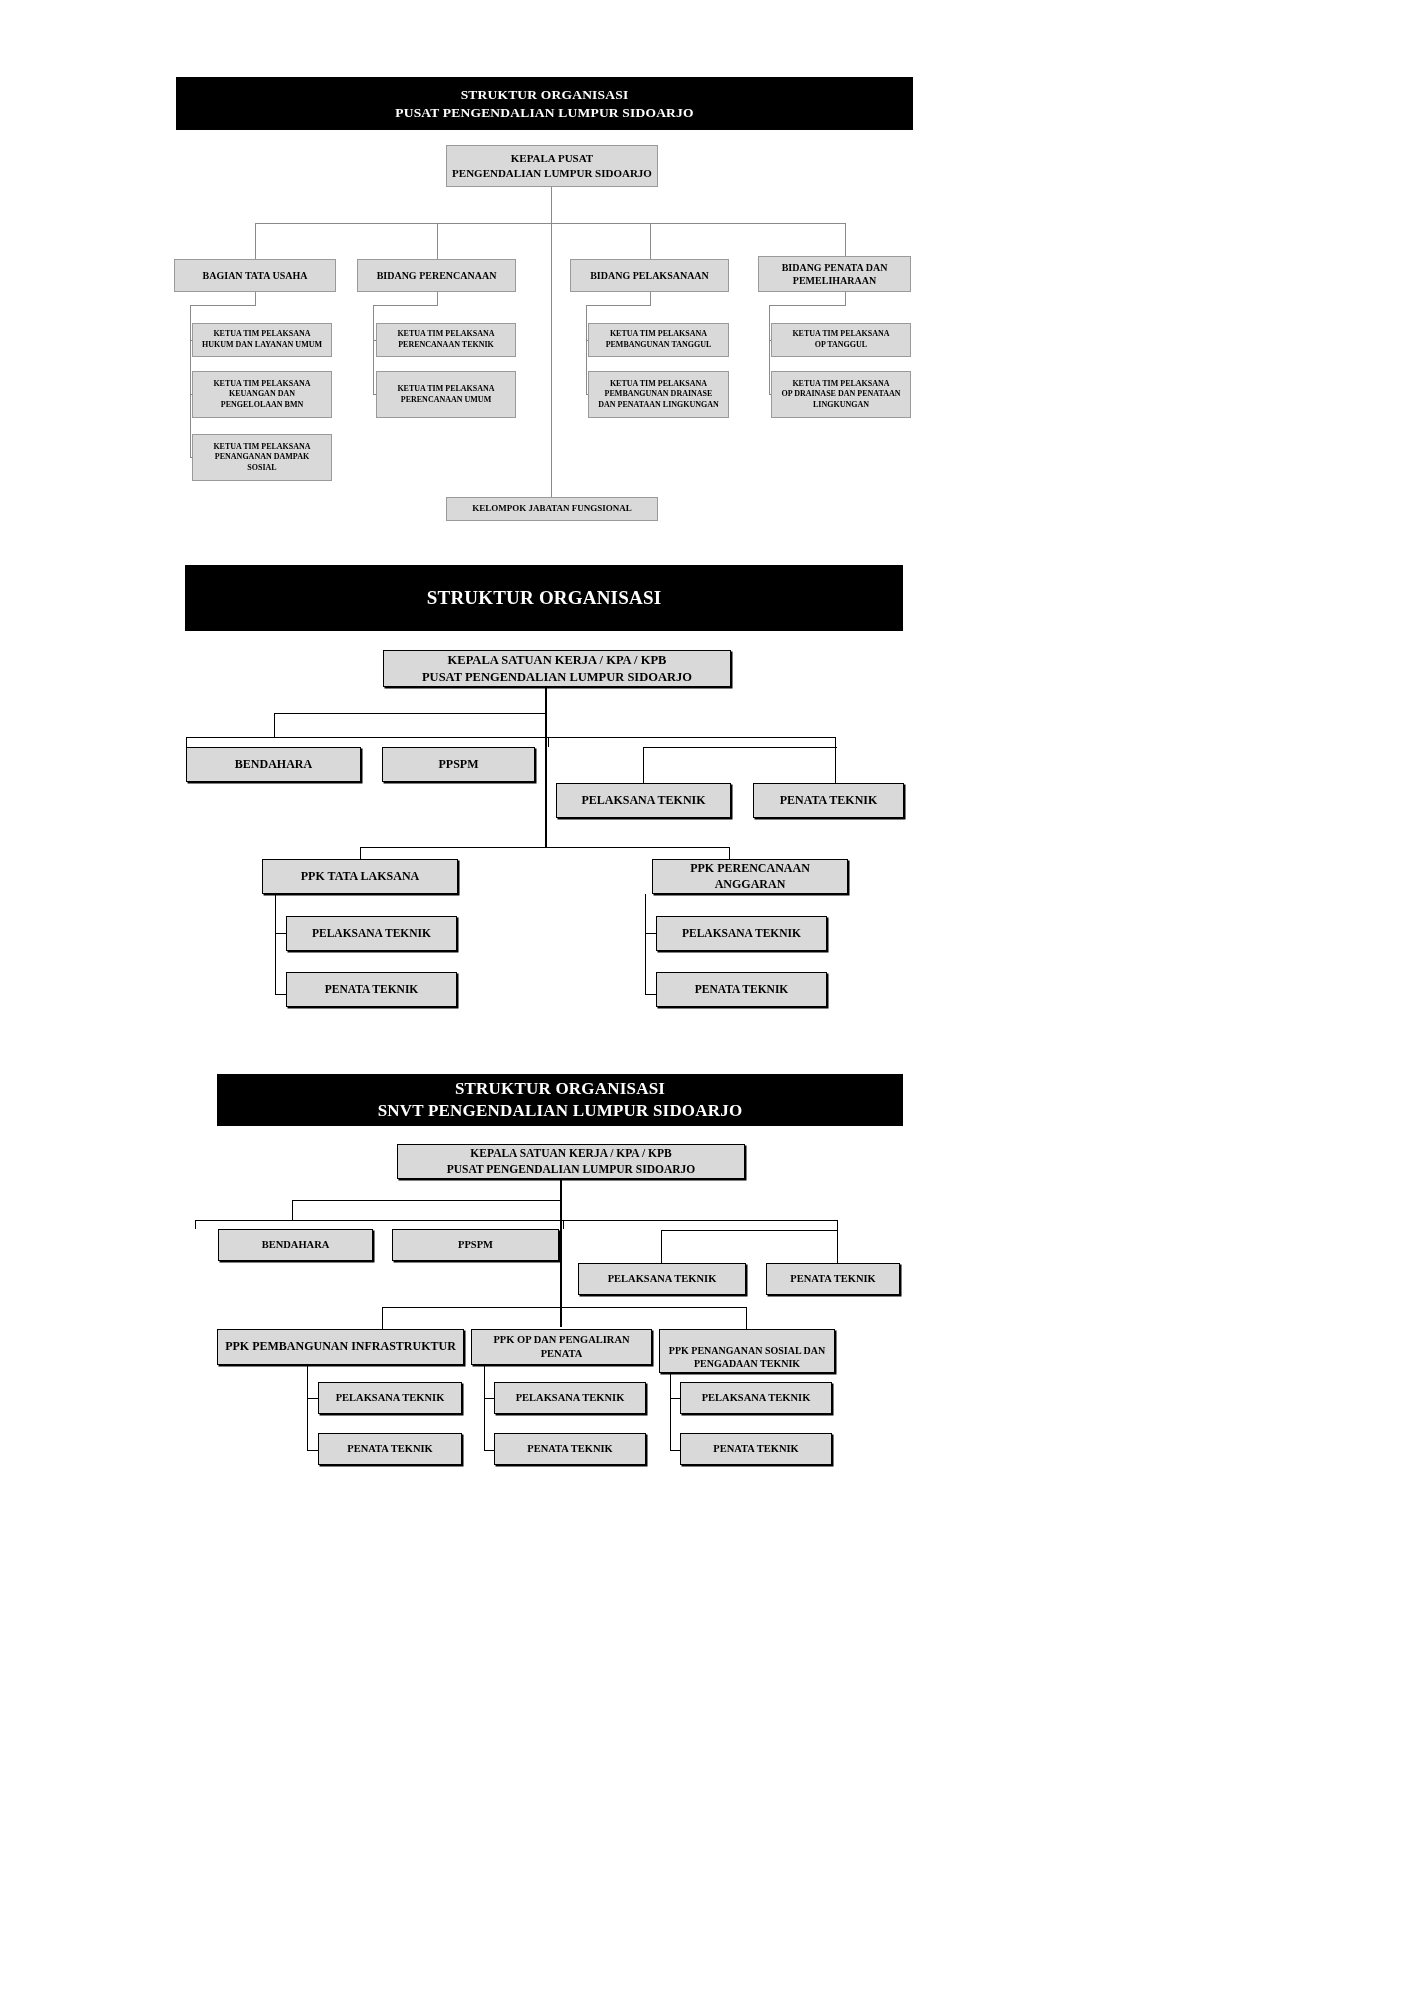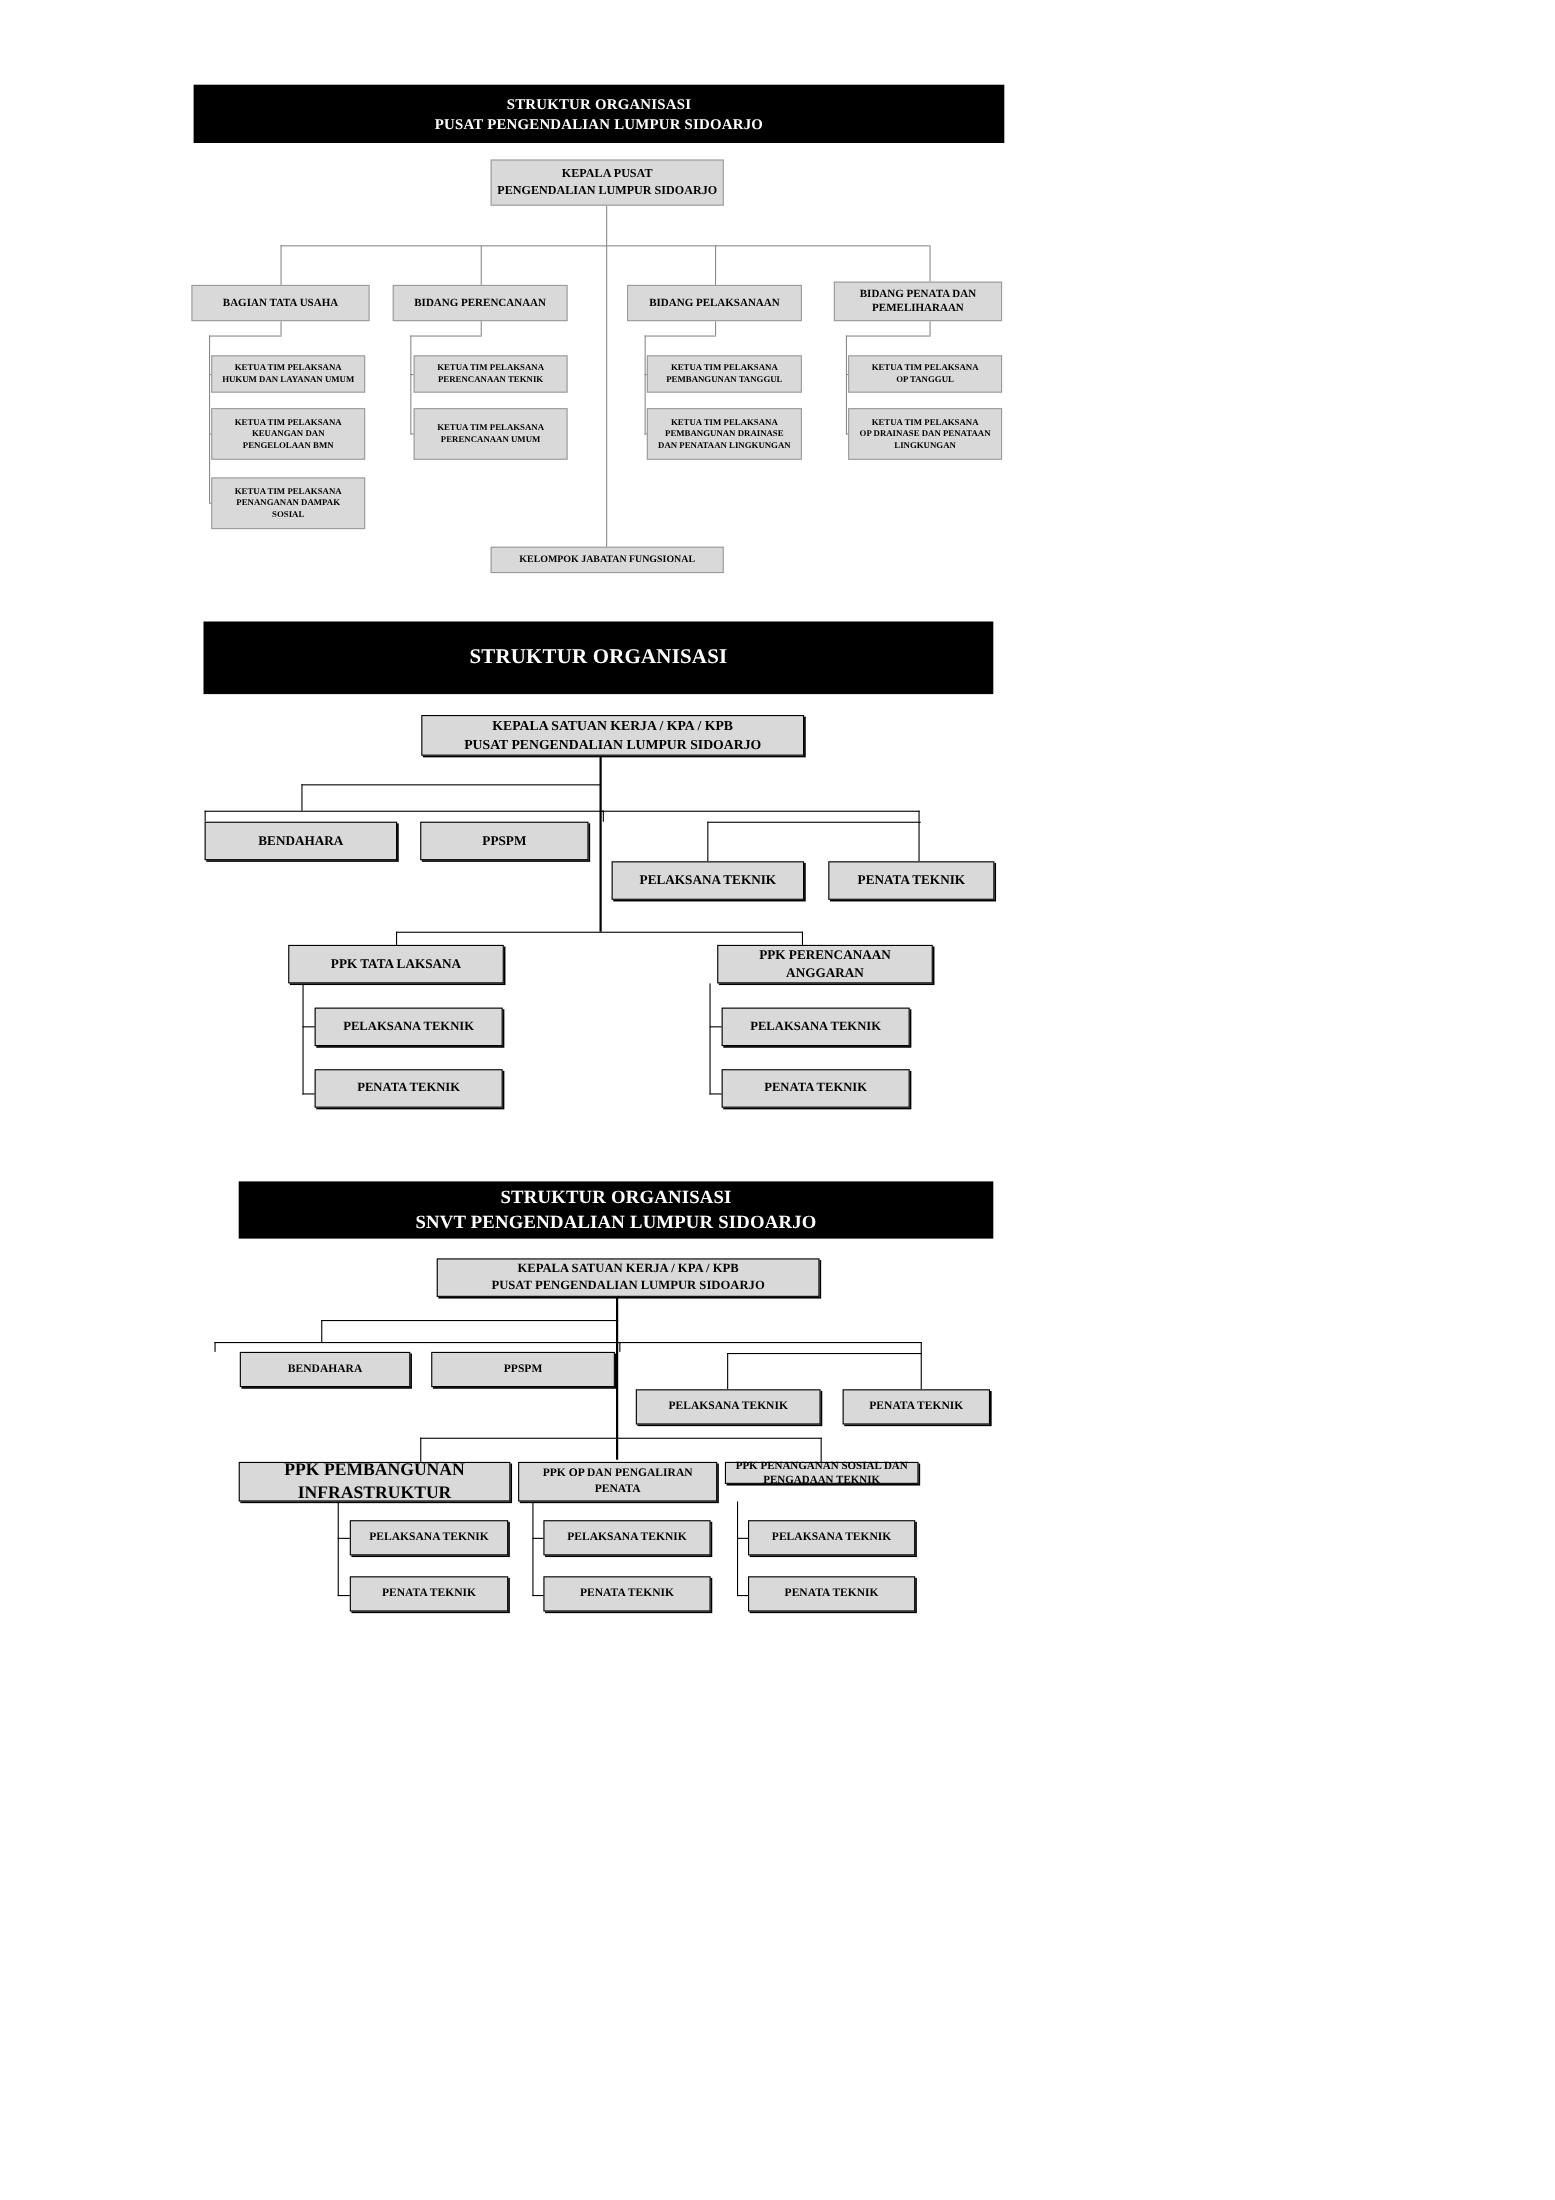--- a/index.html
+++ b/index.html
@@ -299,27 +299,27 @@
     <span>PELAKSANA TEKNIK</span>
   </div>
   <div class="node heavy" style="left:766px; top:1263px; width:134px; height:32px; font-size:10.5px;">
     <span>PENATA TEKNIK</span>
   </div>
 
   <div class="ln h dark" style="left:382px; top:1307px; width:365px; height:1.3px;"></div>
   <div class="ln v dark" style="left:382px; top:1307px; width:1.3px; height:22px;"></div>
   <div class="ln v dark" style="left:746px; top:1307px; width:1.3px; height:22px;"></div>
 
-  <div class="node heavy" style="left:217px; top:1329px; width:247px; height:36px; font-size:16px;">
+  <div class="node heavy" style="left:217px; top:1329px; width:247px; height:36px; font-size:12px;">
     <span>PPK PEMBANGUNAN INFRASTRUKTUR</span>
   </div>
   <div class="node heavy" style="left:471px; top:1329px; width:181px; height:36px; font-size:10.5px;">
     <span>PPK OP DAN PENGALIRAN PENATA</span>
   </div>
-  <div class="node heavy" style="left:659px; top:1329px; width:176px; height:20px; font-size:10px;">
+  <div class="node heavy" style="left:659px; top:1329px; width:176px; height:44px; font-size:10px;align-items:flex-end;">
     <div>
       <span>PPK PENANGANAN SOSIAL DAN</span>
       <span>PENGADAAN TEKNIK</span>
     </div>
   </div>
 
   <div class="ln v dark" style="left:307px; top:1365px; width:1.3px; height:86px;"></div>
   <div class="ln h dark" style="left:307px; top:1398px; width:12px; height:1.3px;"></div>
   <div class="ln h dark" style="left:307px; top:1450px; width:12px; height:1.3px;"></div>
   <div class="node heavy" style="left:318px; top:1382px; width:144px; height:32px; font-size:10.5px;">

